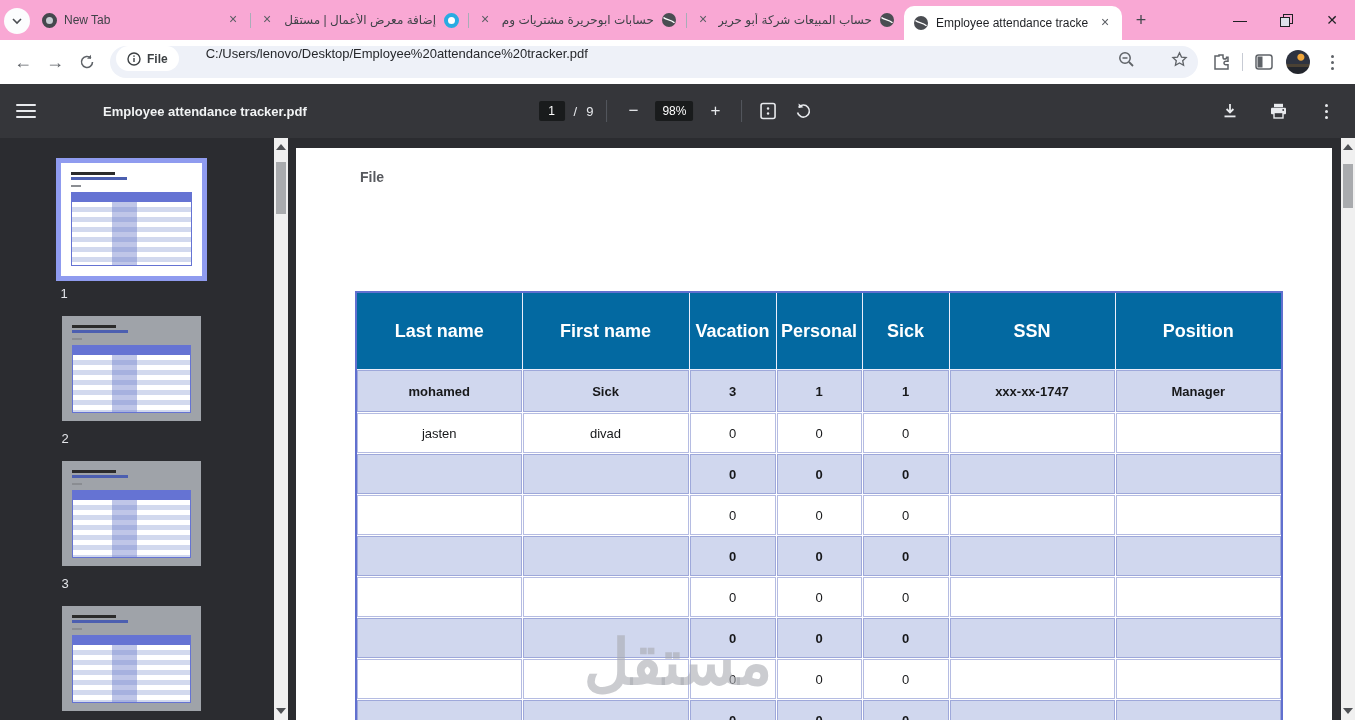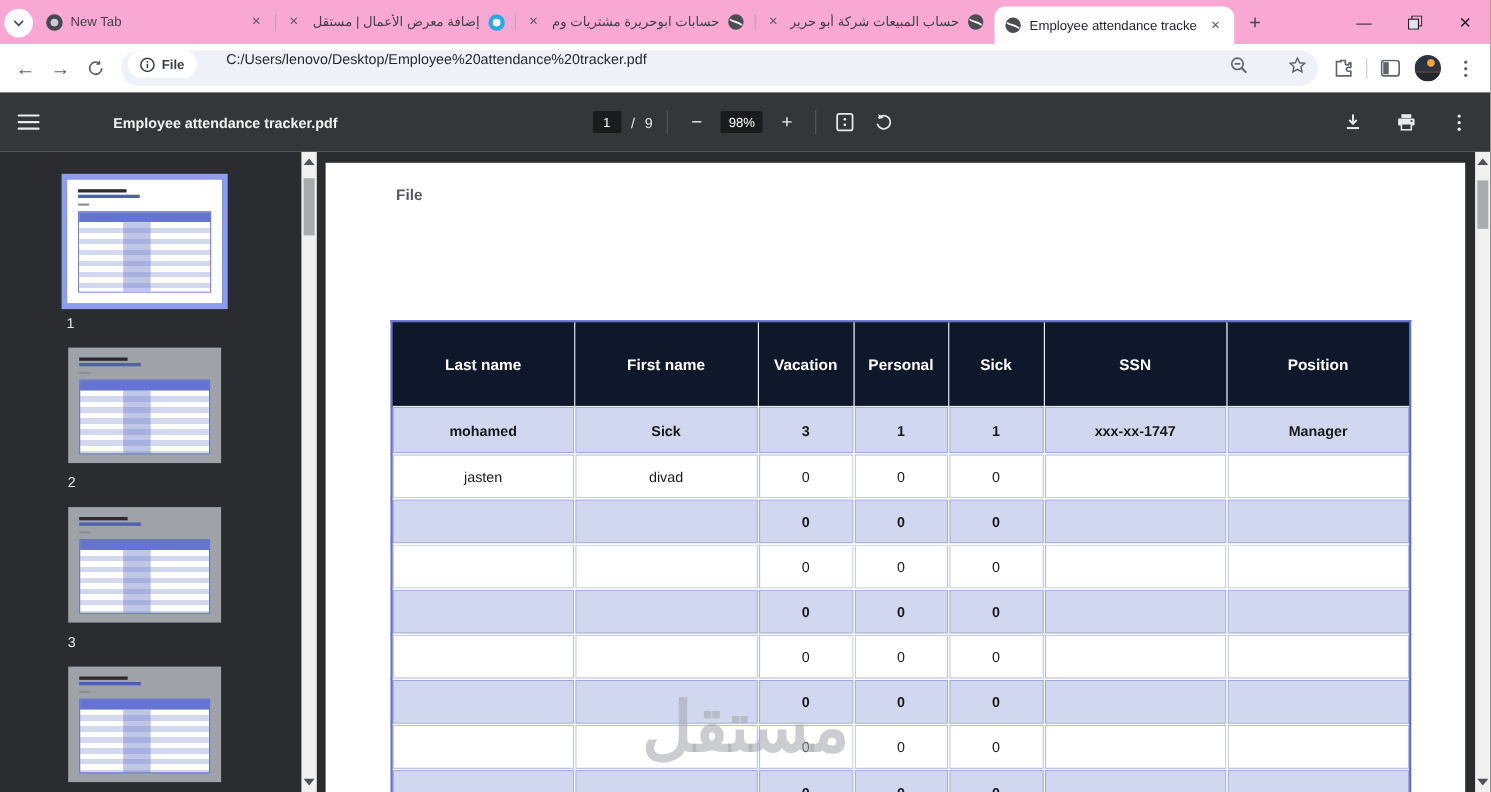--- a/index.html
+++ b/index.html
@@ -77,21 +77,21 @@
   .mini-mid{position:absolute;left:34%;width:21%;top:0;bottom:0;background:rgba(113,128,203,.45);}
   .selected .mini-body{height:63px;}
 
   .viewer{flex:1;position:relative;overflow:hidden;}
   .page{position:absolute;left:6px;top:10px;width:1036px;height:780px;background:#fff;}
   .doc-title{margin:16px 0 0 64px;font-size:25px;font-weight:bold;color:#141414;}
   .doc-subtitle{margin:5px 0 0 64px;font-size:25px;font-weight:bold;color:#4155a8;}
   .doc-date{margin:21px 0 0 64px;font-size:14px;font-weight:bold;color:#57595e;}
   .doc-table{position:absolute;left:59px;top:143px;width:926px;border-collapse:collapse;table-layout:fixed;
     border:2px solid #6170cf;}
-  .doc-table th{height:74px;background:#0f172a;color:#fff;font-size:14px;font-weight:bold;
+  .doc-table th{height:74px;background:#0369a1;color:#fff;font-size:18px;font-weight:bold;
     border:1px solid #eceefb;}
   .doc-table td{height:38px;font-size:13px;color:#17181a;text-align:center;border:1px solid #ffffff;
     box-shadow:inset 0 0 0 1px rgba(108,122,198,.5);}
   .doc-table tr.light td{background:#d0d7ee;font-weight:bold;}
   .doc-table tr.white td{background:#ffffff;}
   .doc-table td.mid{background:#b1bae2;}
   .doc-table tbody tr:first-child td{height:40px;}
   .watermark{position:absolute;left:272px;top:480px;width:220px;text-align:center;z-index:3;pointer-events:none;}
   .wm-ar{font-size:63px;font-weight:bold;color:rgba(168,170,176,.6);line-height:1.1;font-family:Liberation Sans, sans-serif;}
   .wm-en{font-size:24px;font-weight:bold;letter-spacing:1px;color:rgba(168,170,176,.5);margin-top:-4px;}

